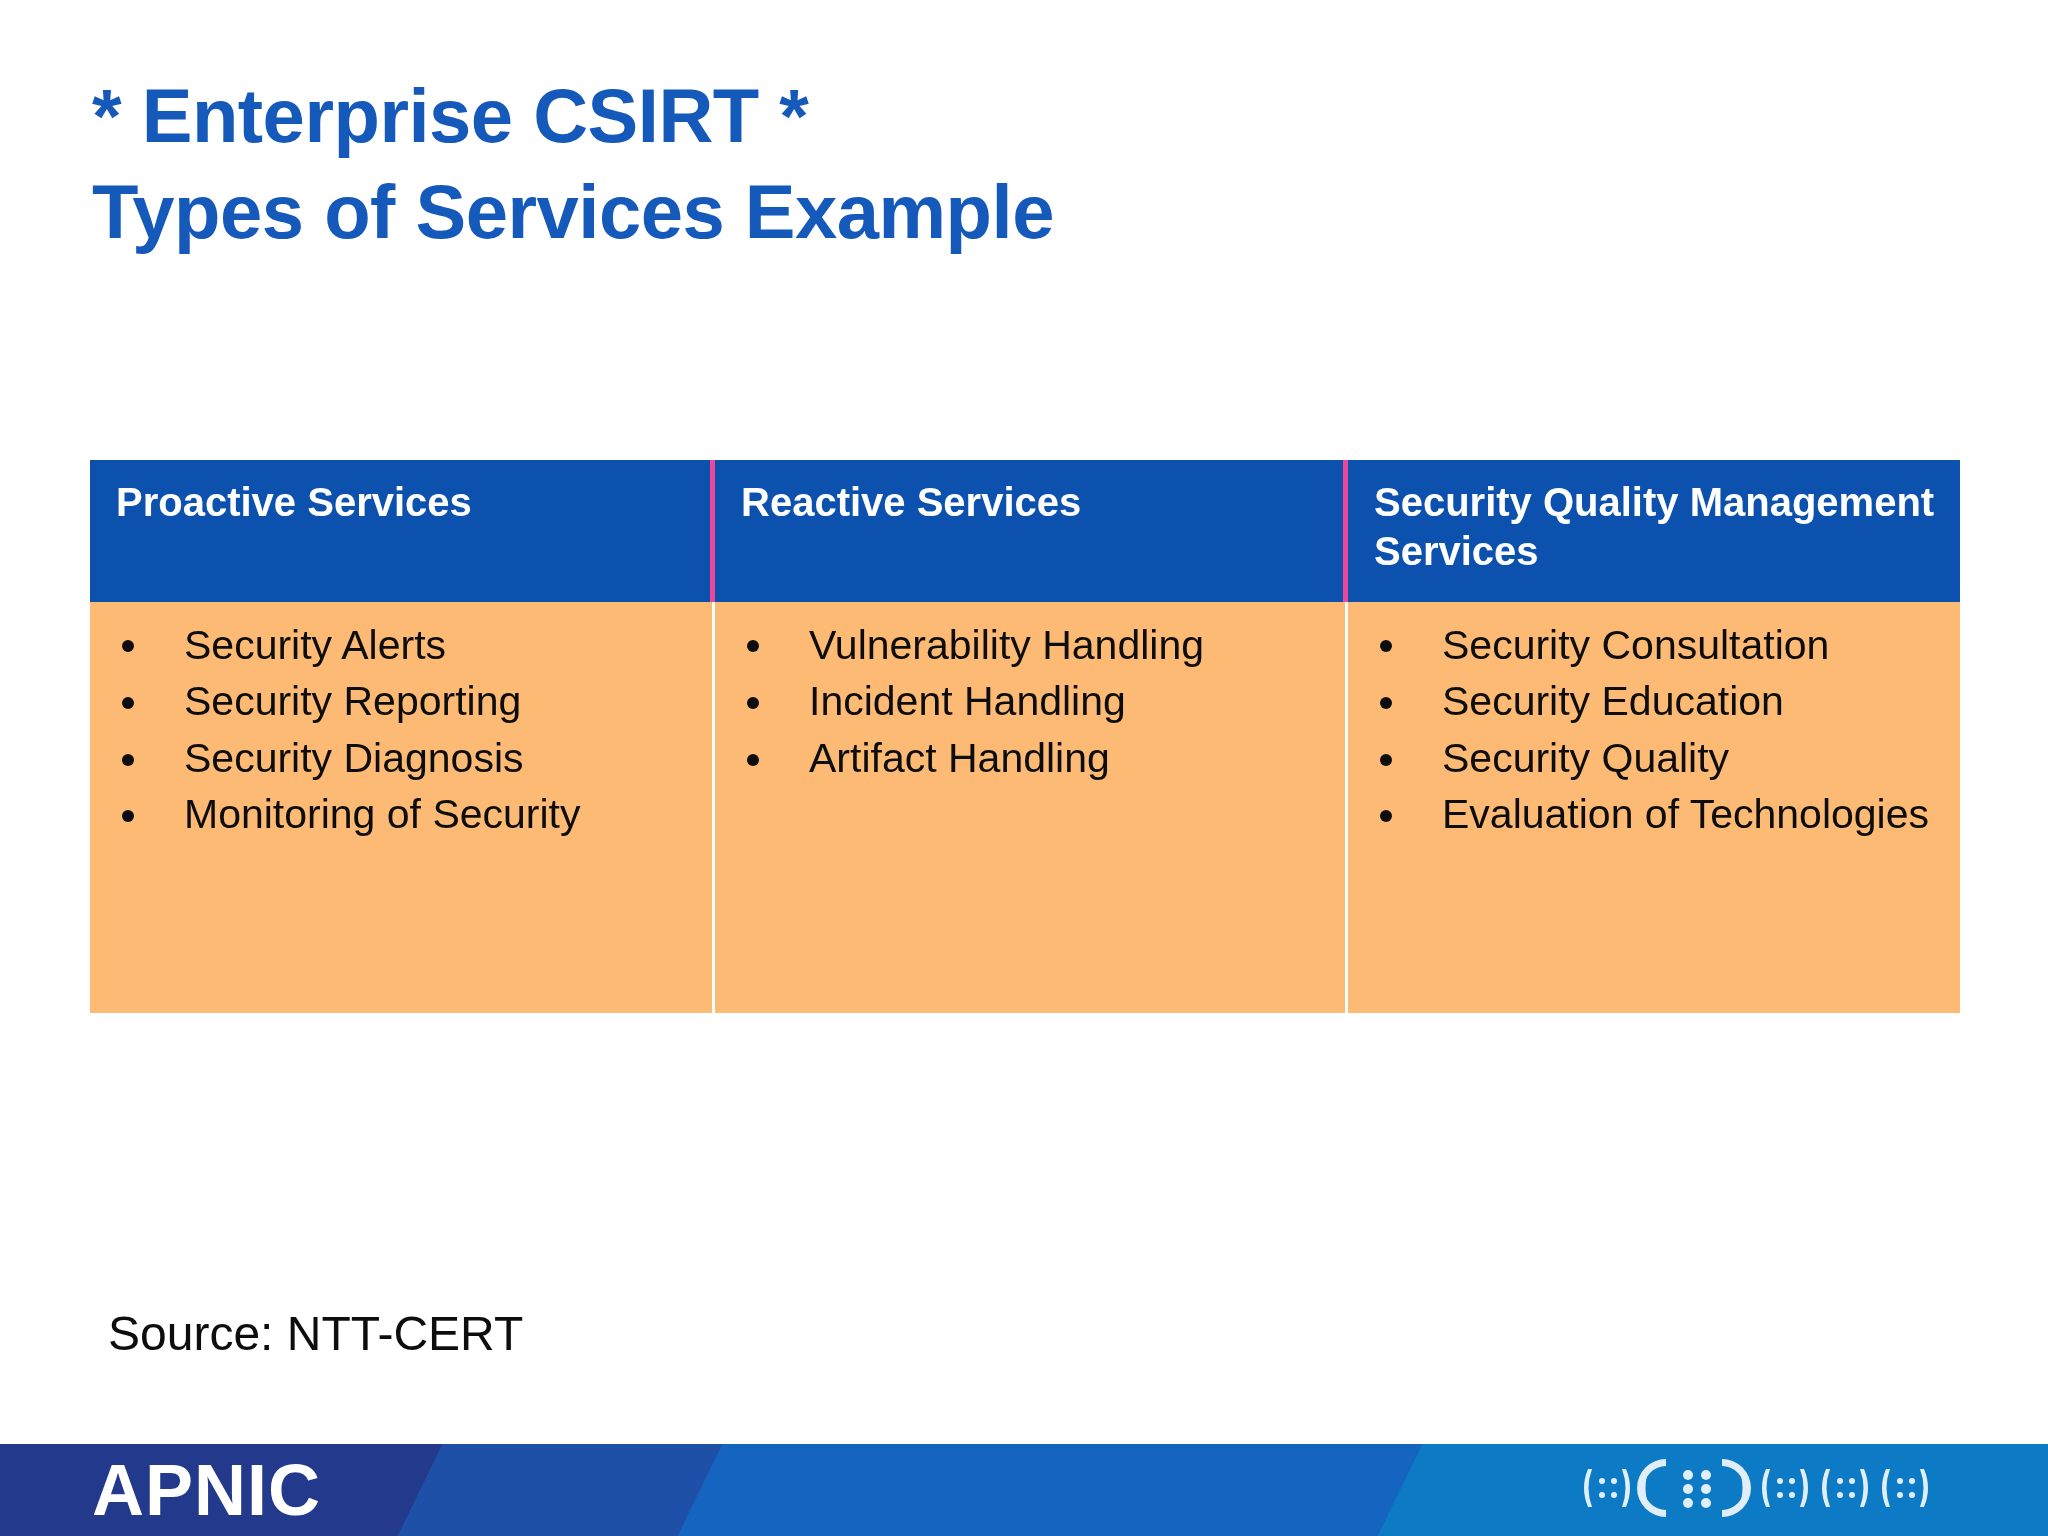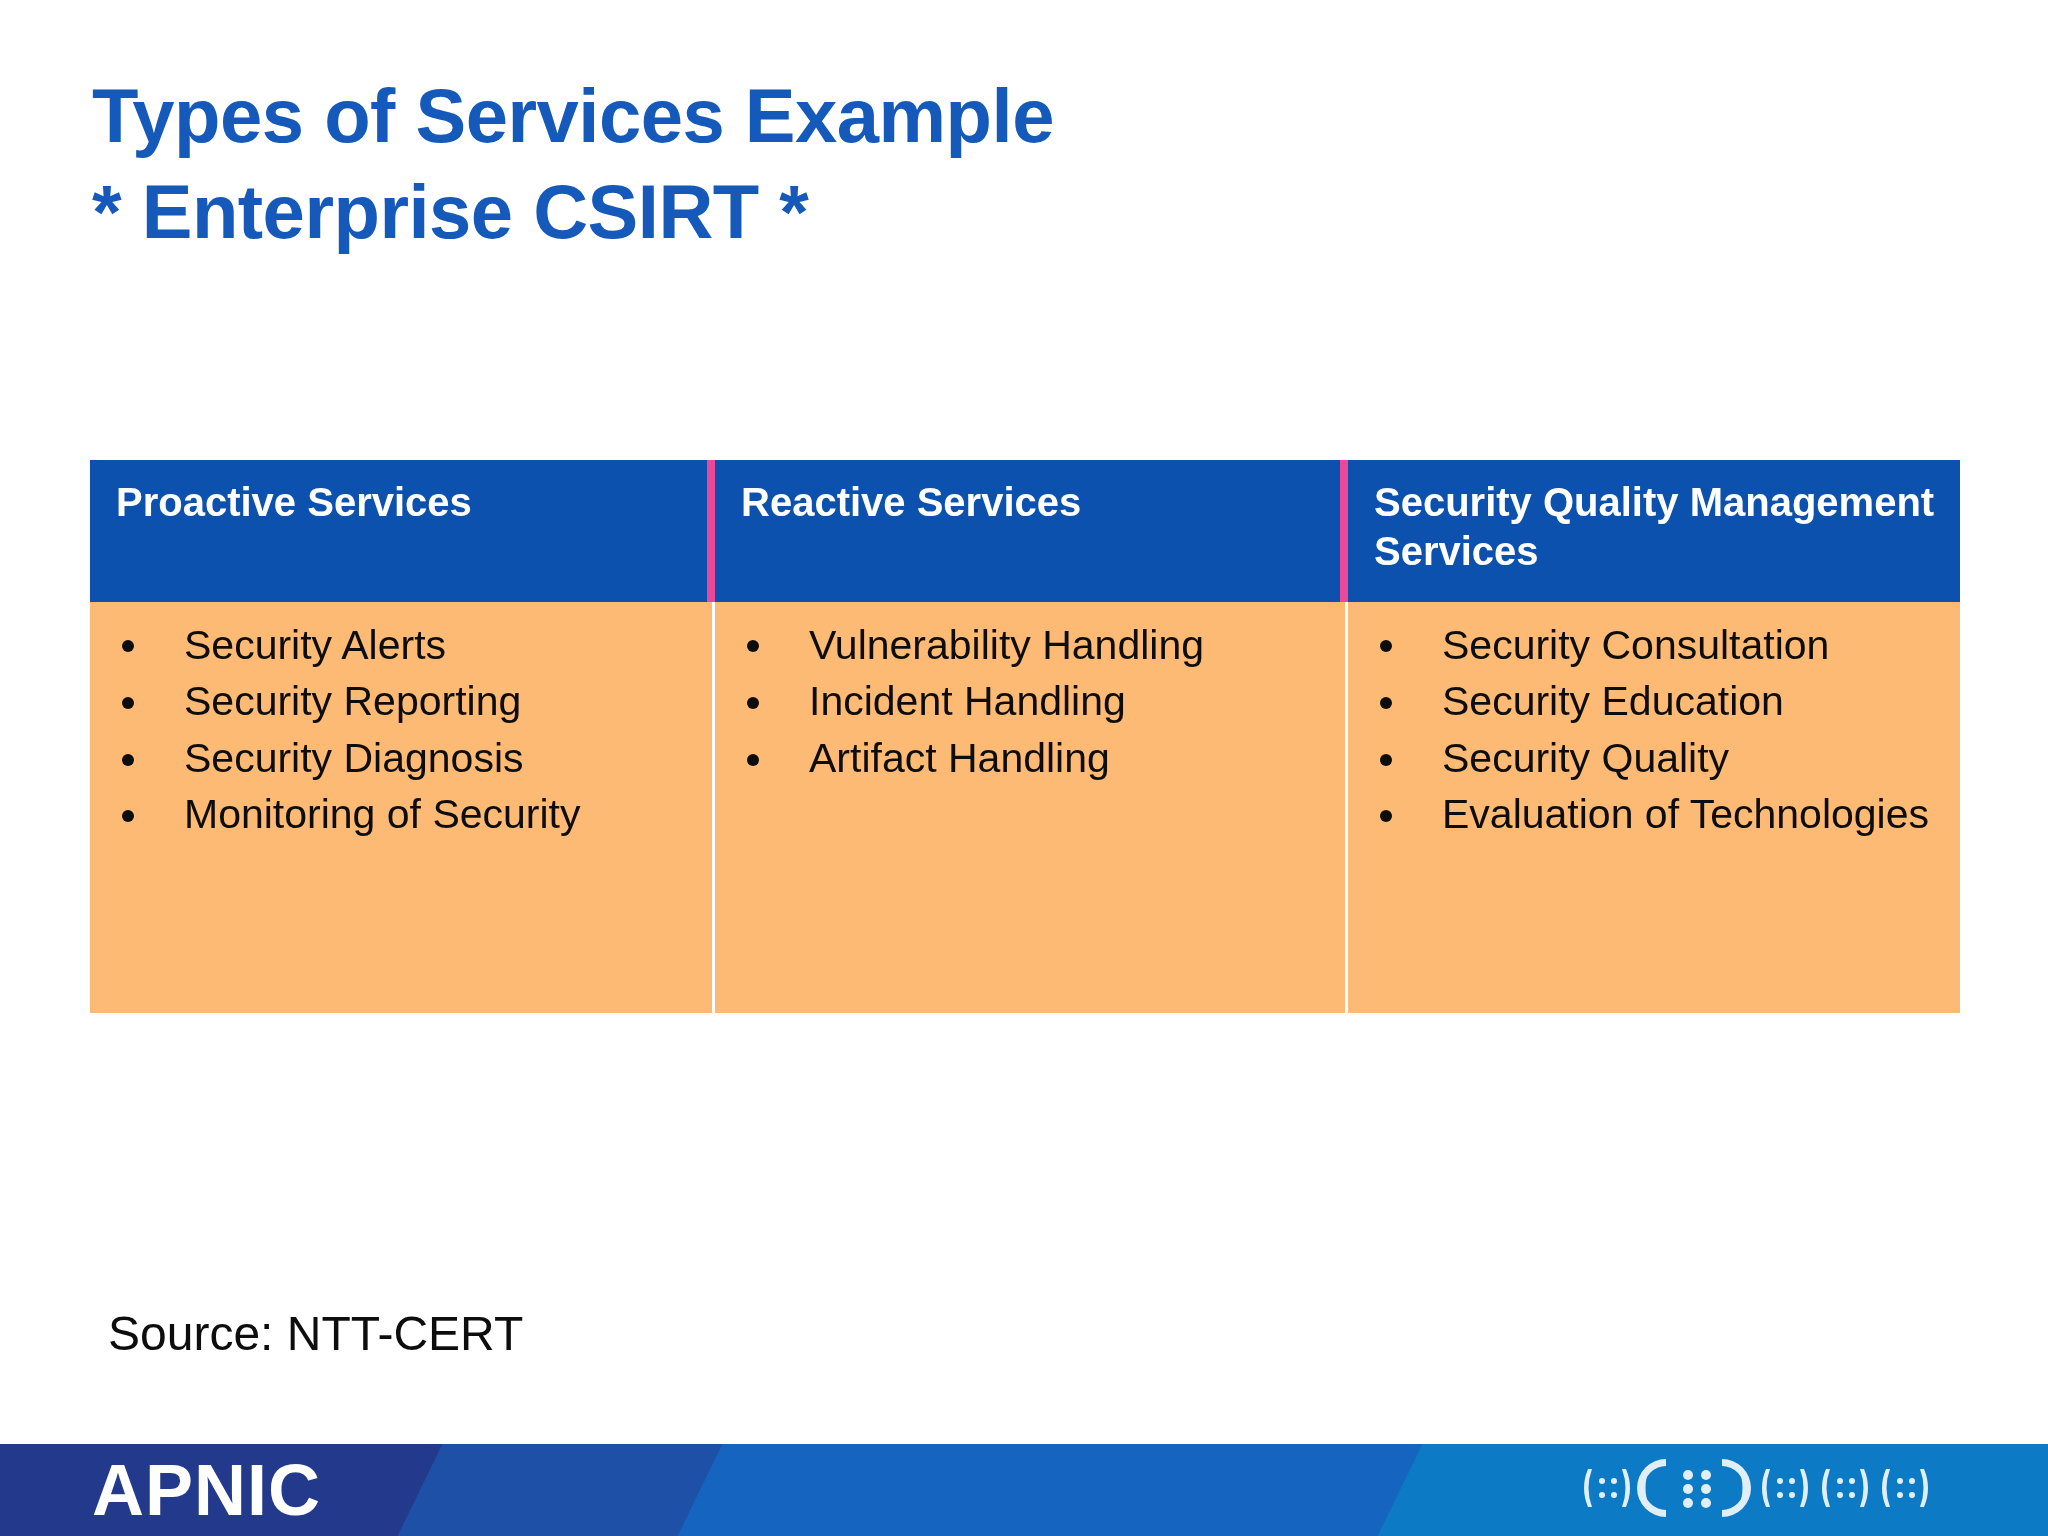--- a/index.html
+++ b/index.html
@@ -47,21 +47,21 @@
   .services-table th {
     background: #0b51ad;
     color: #ffffff;
     font-size: 40px;
     font-weight: bold;
     text-align: left;
     vertical-align: top;
     padding: 18px 0 26px 26px;
     line-height: 1.22;
     height: 95px;
-    border-right: 8px solid #ec4899;
+    border-right: 5px solid #ec4899;
   }
   .services-table th:last-child { border-right: none; }
 
   .services-table td {
     background: #fdba74;
     vertical-align: top;
     padding: 20px 12px 36px 12px;
     border-right: 3px solid #ffffff;
     height: 355px;
   }
@@ -152,22 +152,22 @@
     top: 50%;
     transform: translateY(-50%);
     z-index: 3;
     opacity: 0.95;
   }
 </style>
 </head>
 <body>
 
 <div class="slide-title">
+  <span class="line">* Enterprise CSIRT *</span>
   <span class="line">Types of Services Example</span>
-  <span class="line">* Enterprise CSIRT *</span>
 </div>
 
 <table class="services-table">
   <colgroup>
     <col class="c1">
       <col class="c2">
       <col class="c3">
   </colgroup>
   <thead>
     <tr>

